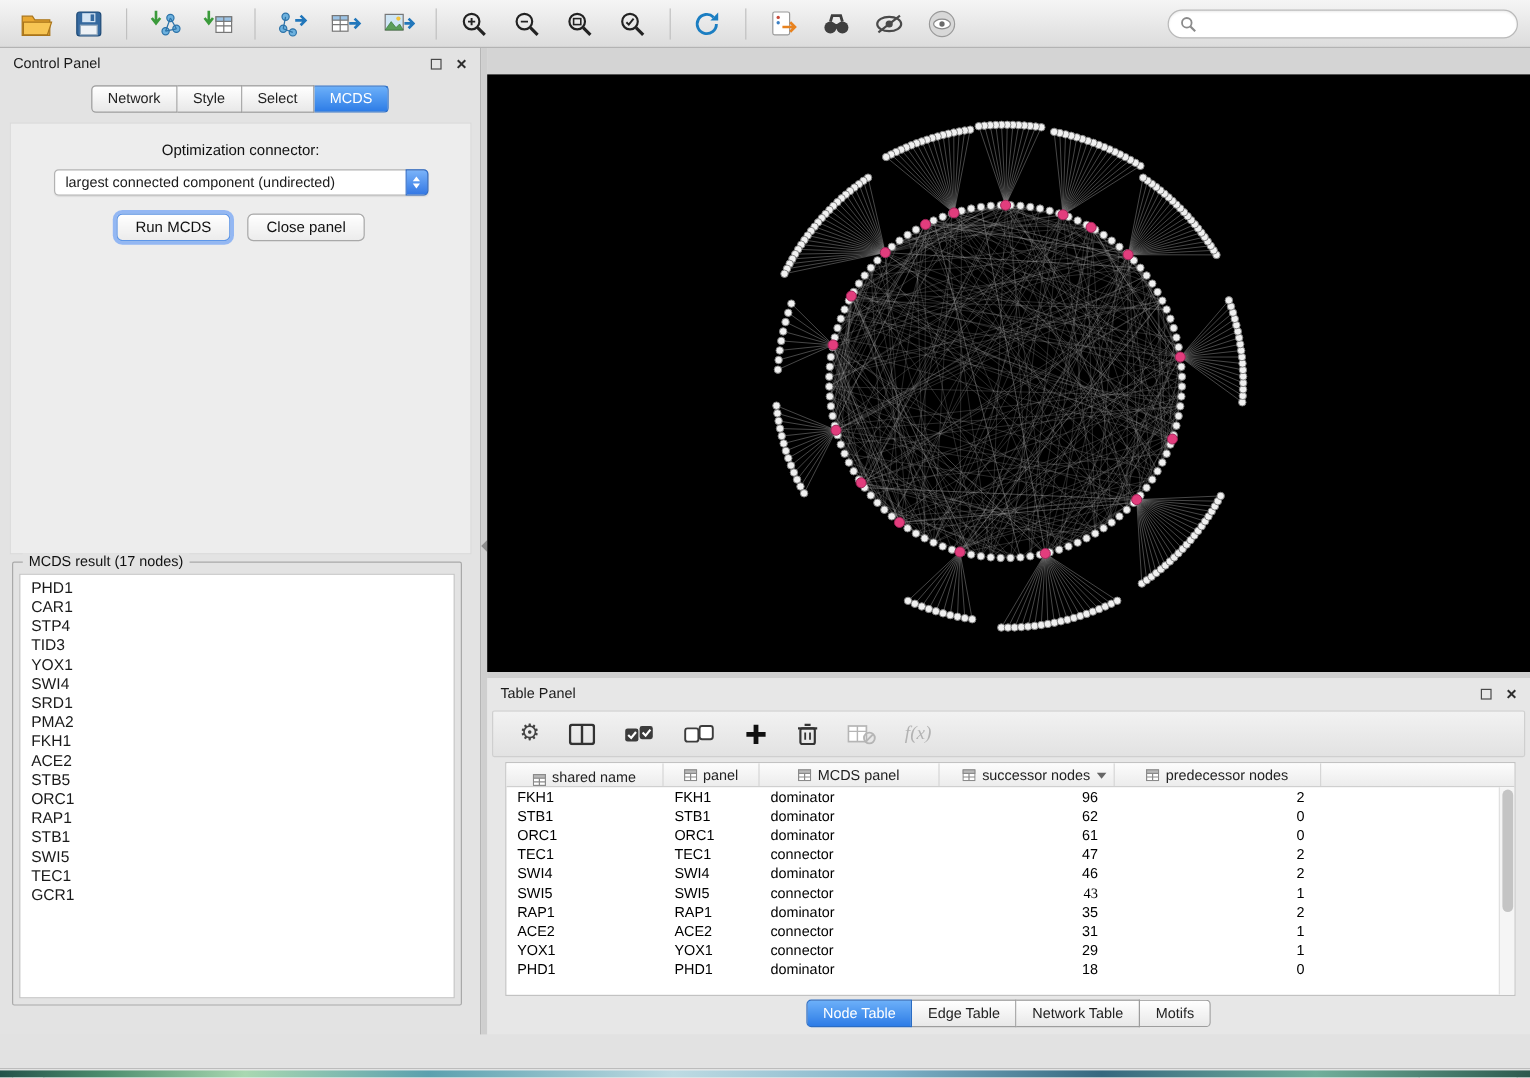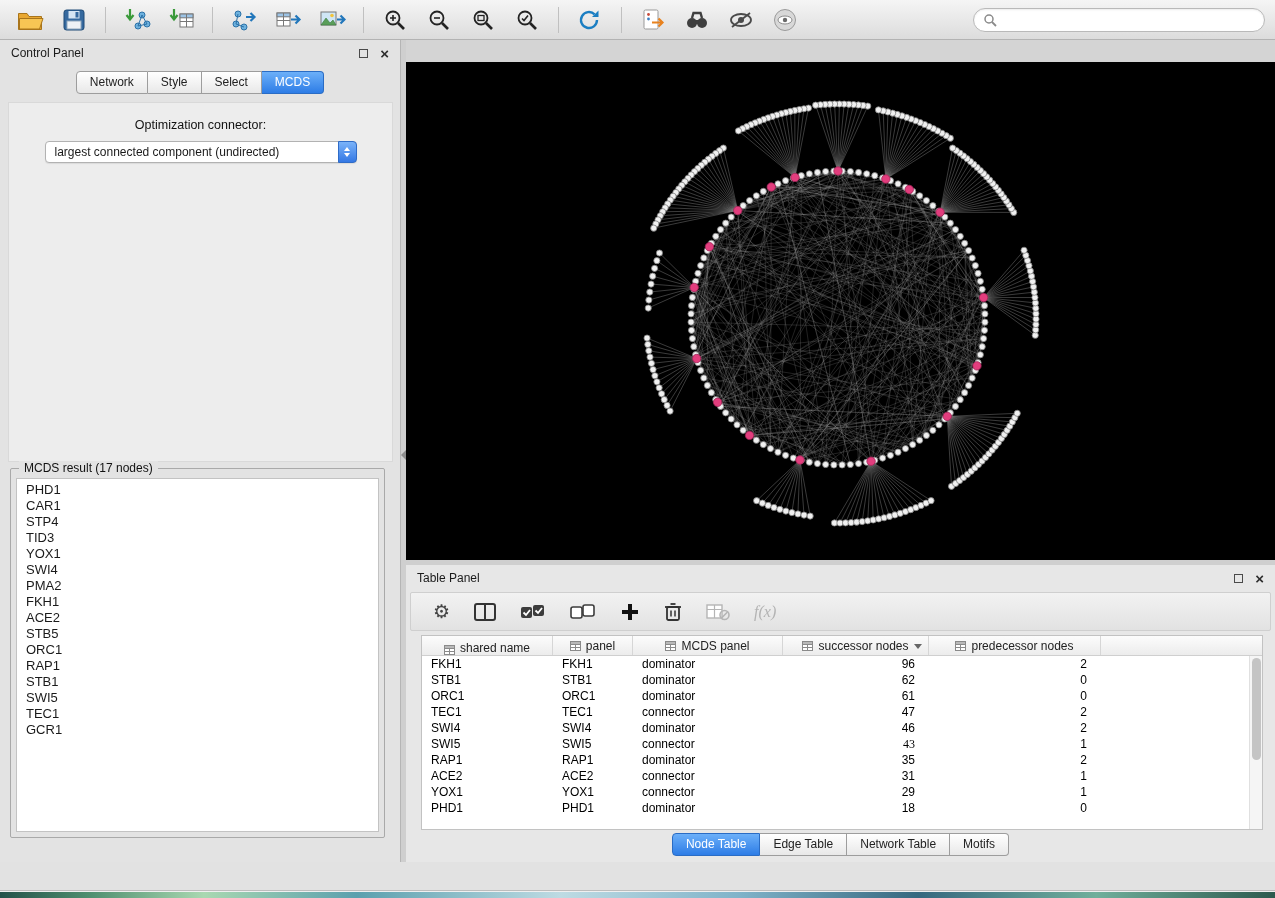--- a/index.html
+++ b/index.html
@@ -258,30 +258,35 @@
       </div>
     <div class="cp-body">
       <div class="cp-label">Optimization connector:</div>
       <div class="dropdown">
         <span>largest connected component (undirected)</span>
         <span class="dd-cap">
             <span class="dd-up"></span>
             <span class="dd-down"></span>
           </span>
       </div>
+      <div class="cp-buttons">
+        <button class="btn focus-ring">Run MCDS</button>
+        <button class="btn">Close panel</button>
+      </div>
     </div>
     <div class="mcds-result">
       <span class="mcds-legend">MCDS result (17 nodes)</span>
       <div class="mcds-list" id="mcds-list">
           <div class="mcds-item">PHD1</div>
           <div class="mcds-item">CAR1</div>
           <div class="mcds-item">STP4</div>
           <div class="mcds-item">TID3</div>
           <div class="mcds-item">YOX1</div>
           <div class="mcds-item">SWI4</div>
+          <div class="mcds-item">SRD1</div>
           <div class="mcds-item">PMA2</div>
           <div class="mcds-item">FKH1</div>
           <div class="mcds-item">ACE2</div>
           <div class="mcds-item">STB5</div>
           <div class="mcds-item">ORC1</div>
           <div class="mcds-item">RAP1</div>
           <div class="mcds-item">STB1</div>
           <div class="mcds-item">SWI5</div>
           <div class="mcds-item">TEC1</div>
           <div class="mcds-item">GCR1</div>

